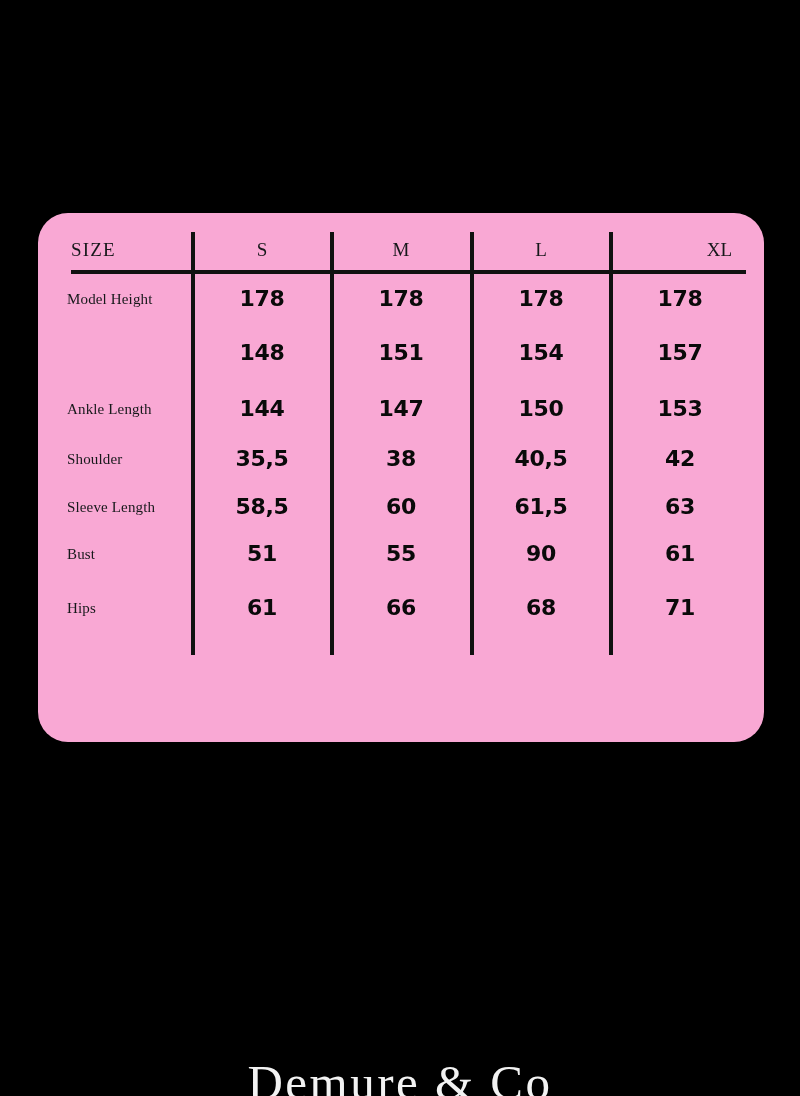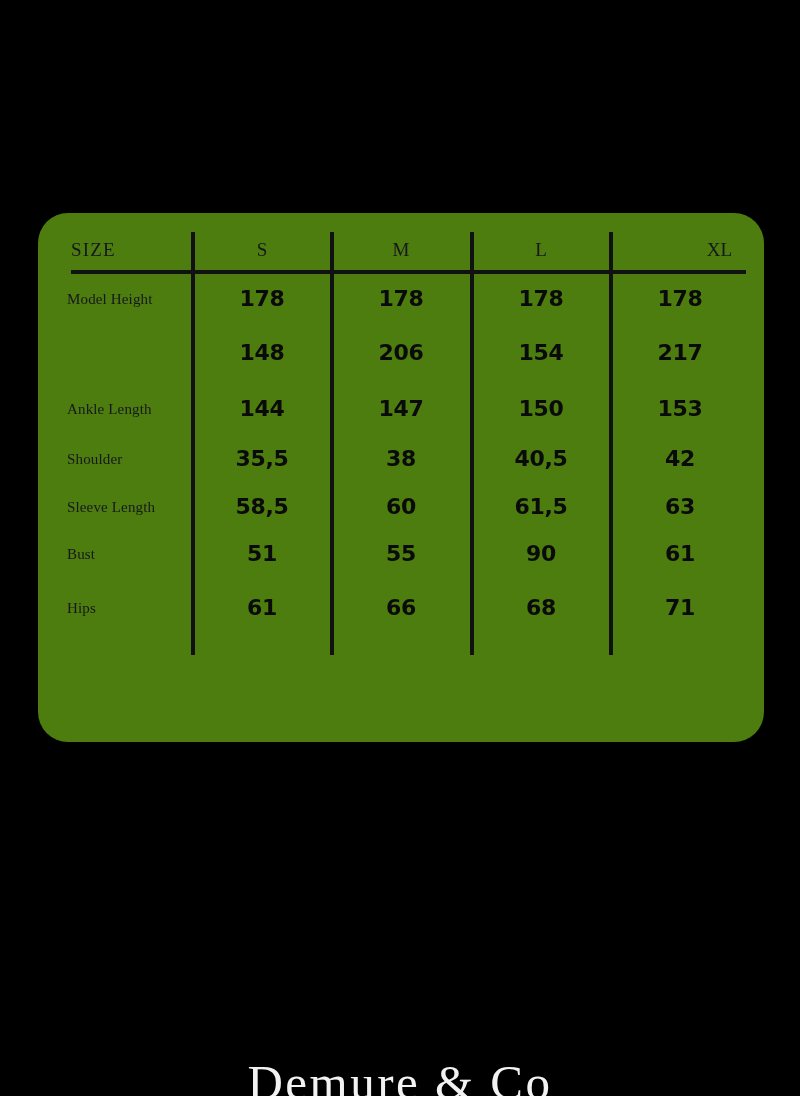--- a/index.html
+++ b/index.html
@@ -21,21 +21,21 @@
     background: #000000;
   }
 
   
   .chart-card {
     position: absolute;
     left: 38px;
     top: 213px;
     width: 726px;
     height: 529px;
-    background: #4d7c0f;
+    background: #f9a8d4;
     border-radius: 30px;
     box-sizing: border-box;
   }
 
   .table-area {
     position: absolute;
     left: 0;
     top: 0;
     right: 0;
     bottom: 0;
@@ -184,23 +184,23 @@
         <div class="row" style="top:0px;">
           <div class="row-label">Model Height</div>
           <div class="row-val c0">178</div>
           <div class="row-val c1">178</div>
           <div class="row-val c2">178</div>
           <div class="row-val c3">178</div>
         </div>
 
         <div class="row" style="top:48px;height:56px;">
           <div class="row-val c0">148</div>
-          <div class="row-val c1">206</div>
+          <div class="row-val c1">151</div>
           <div class="row-val c2">154</div>
-          <div class="row-val c3">217</div>
+          <div class="row-val c3">157</div>
         </div>
 
         <div class="row" style="top:110px;">
           <div class="row-label">Ankle Length</div>
           <div class="row-val c0">144</div>
           <div class="row-val c1">147</div>
           <div class="row-val c2">150</div>
           <div class="row-val c3">153</div>
         </div>
 

